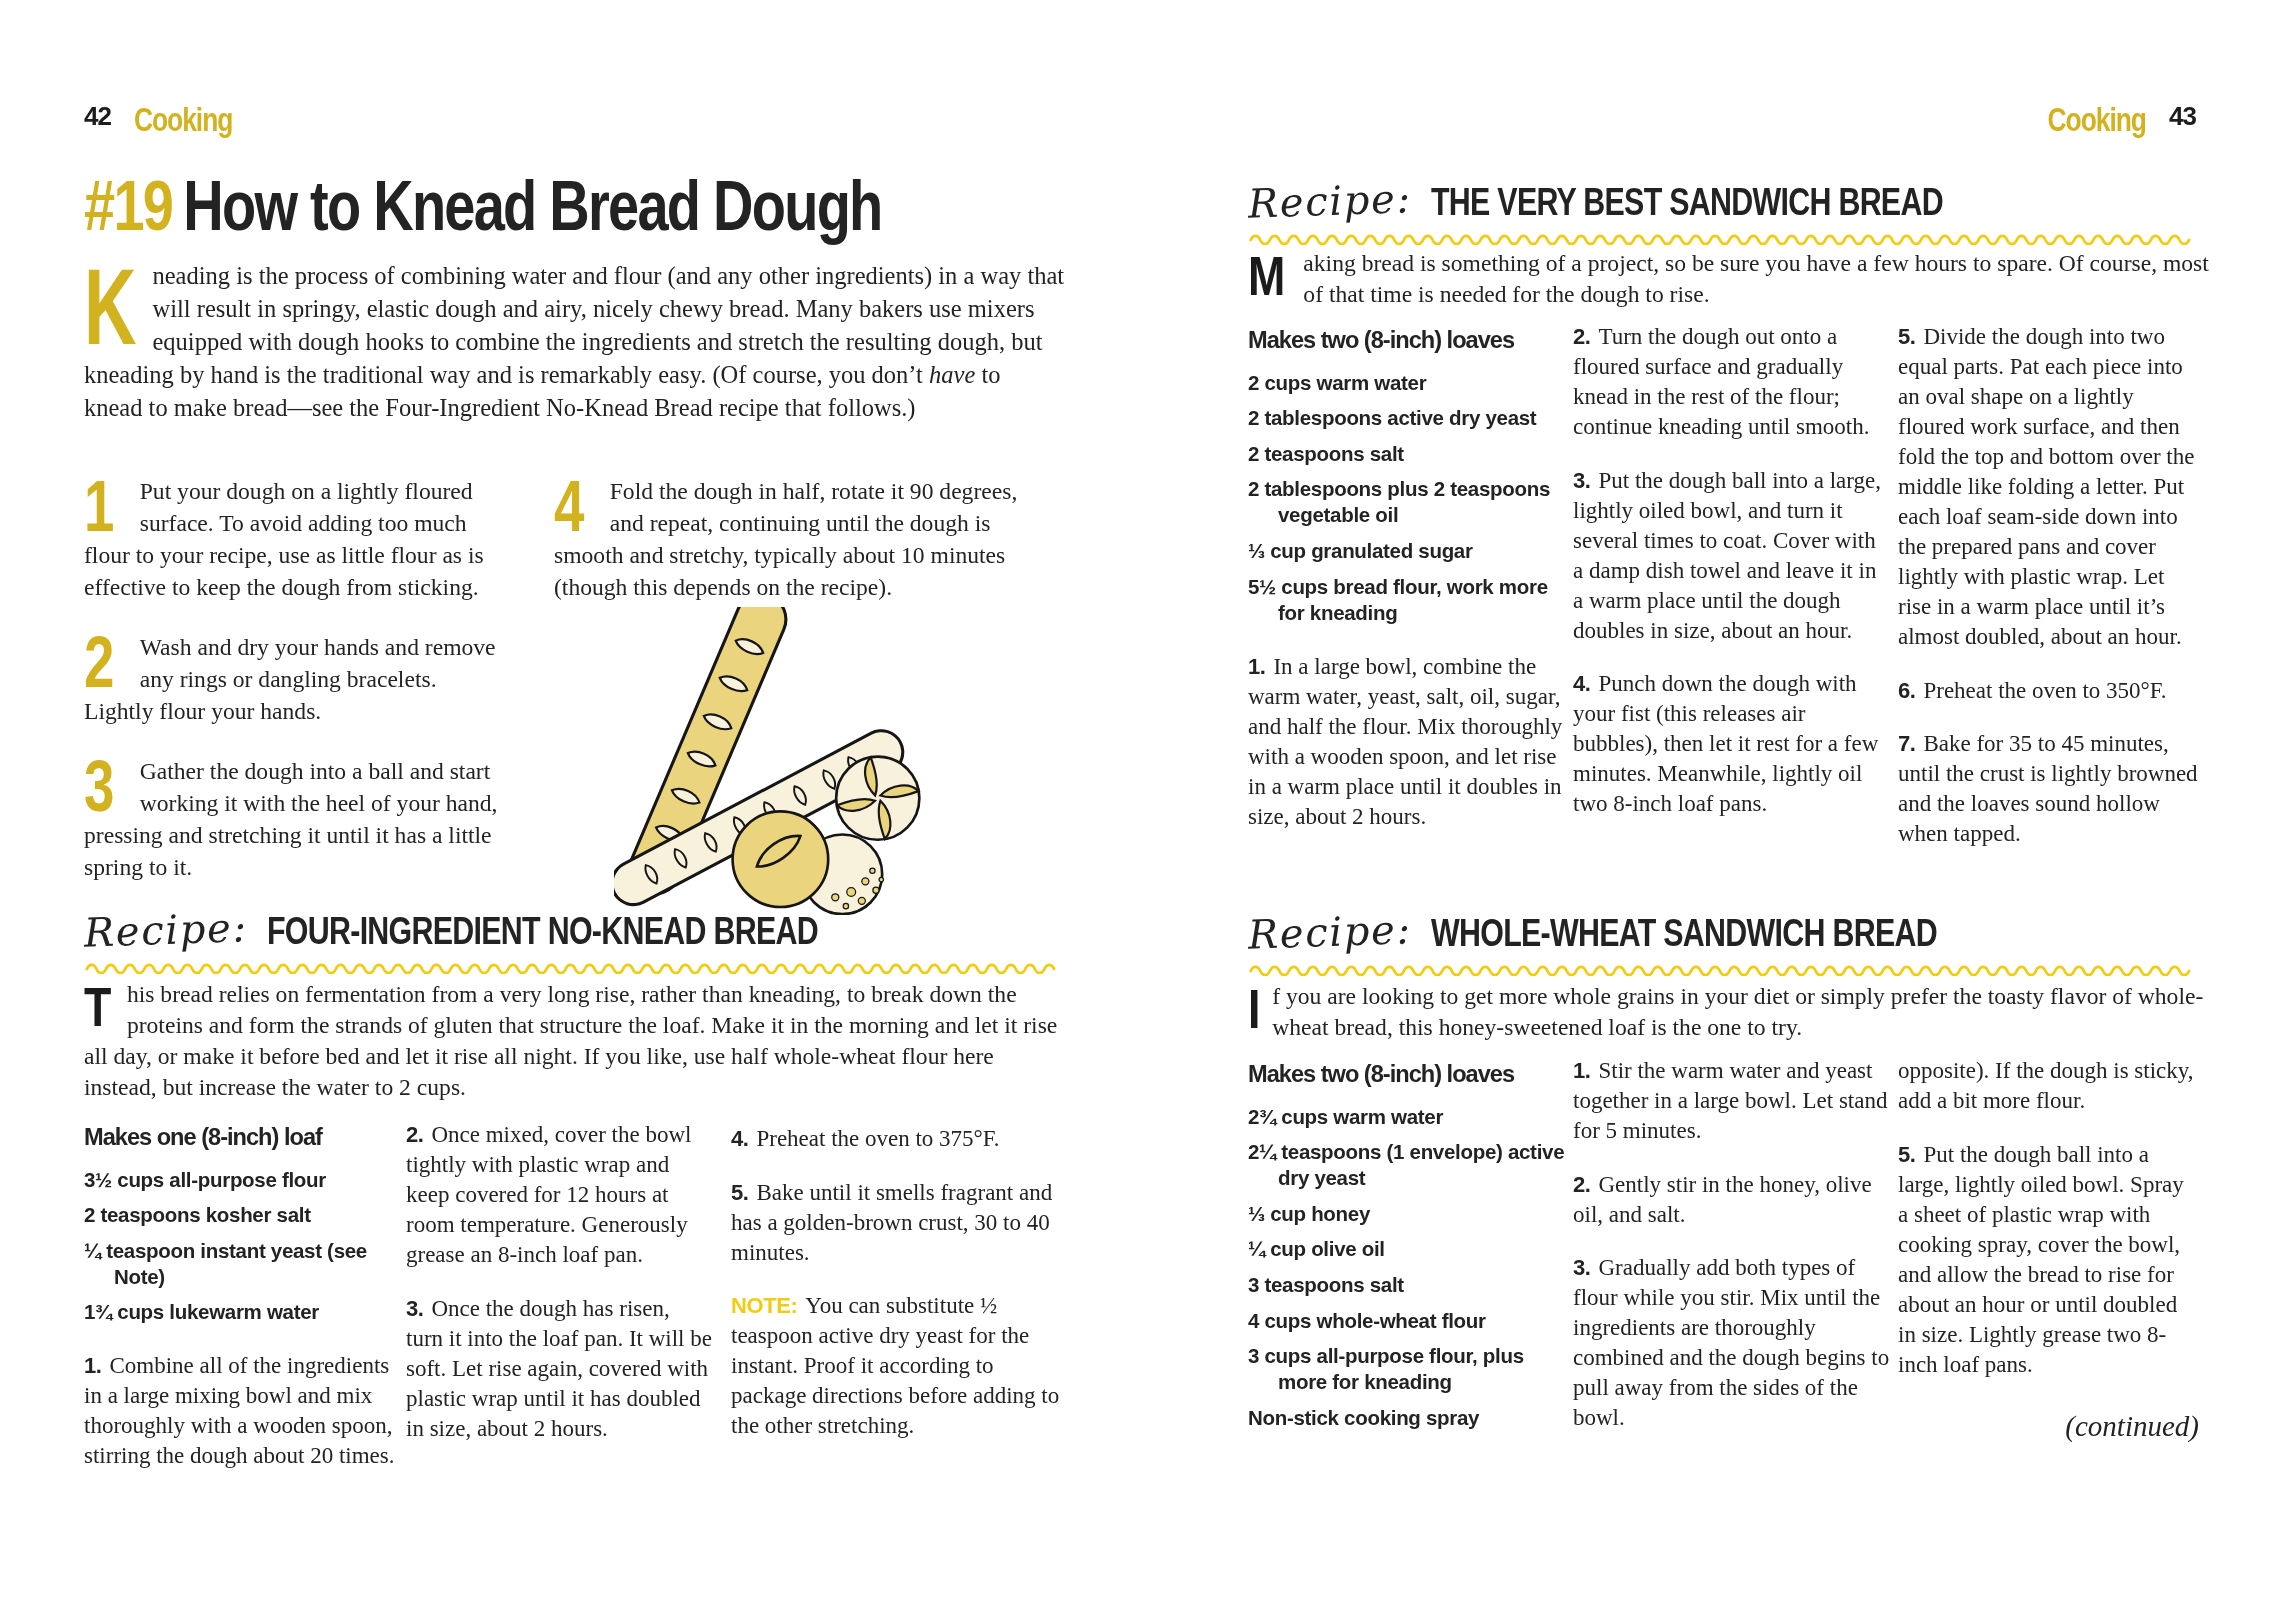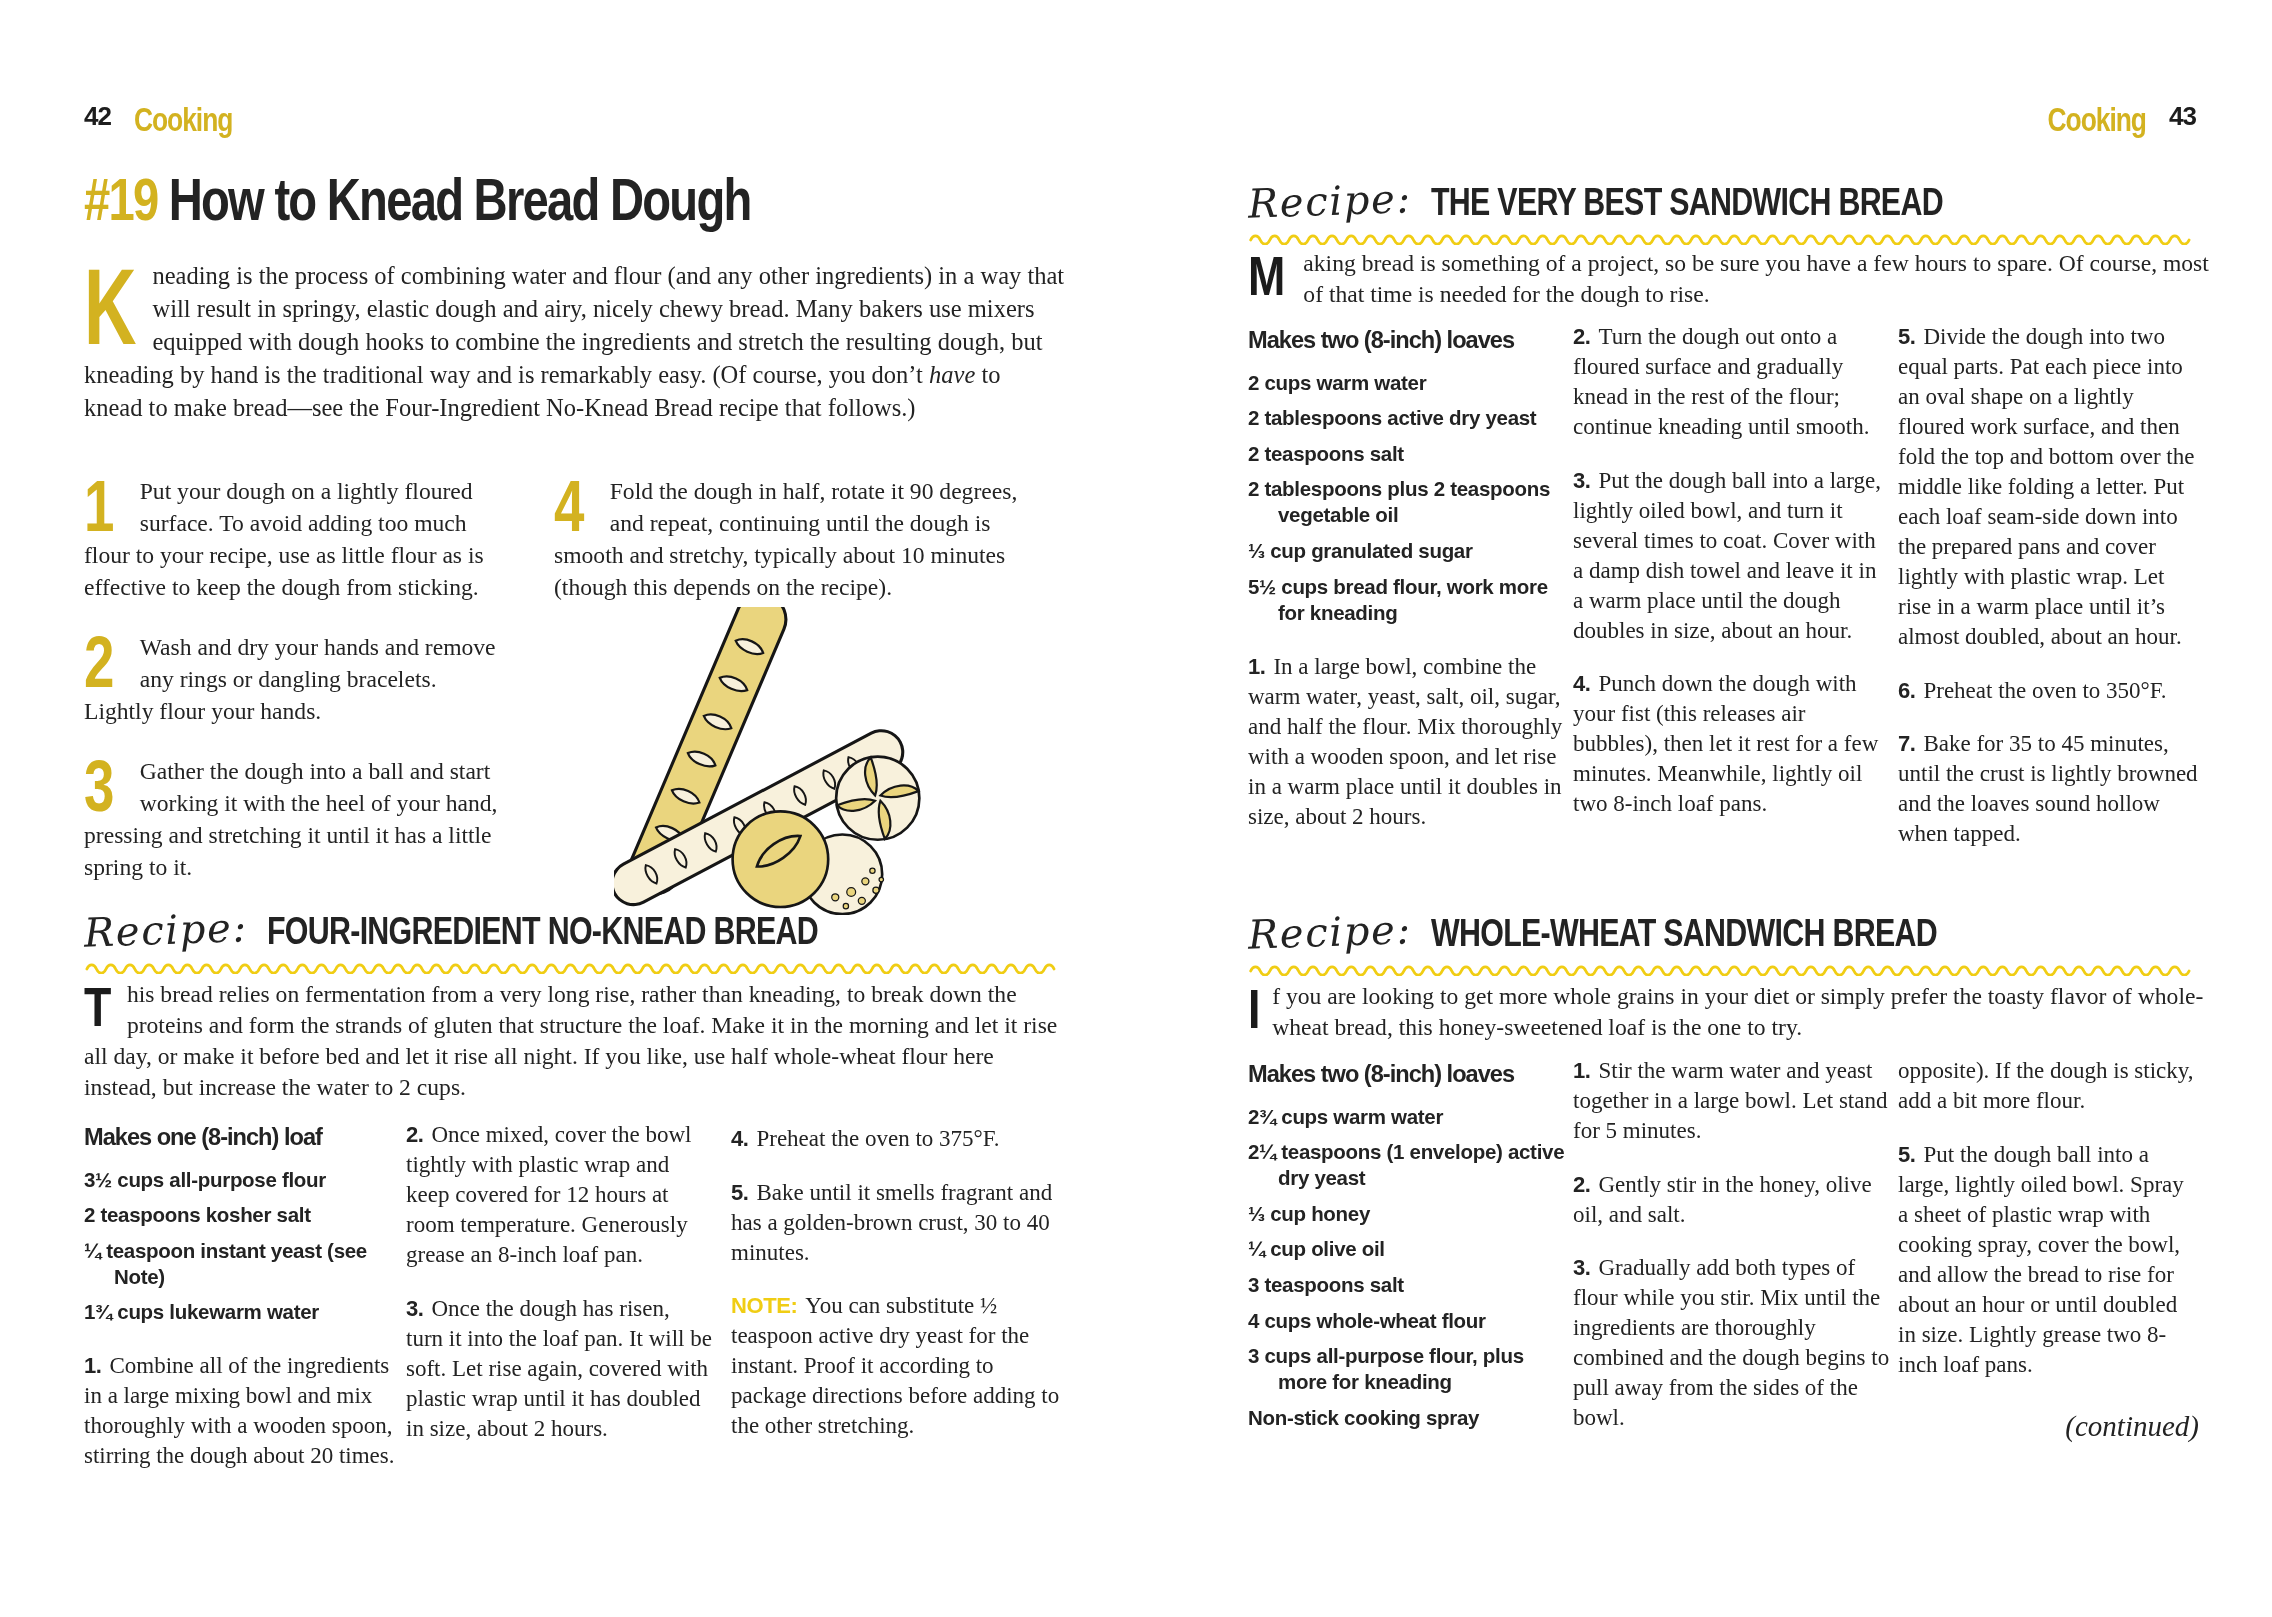--- a/index.html
+++ b/index.html
@@ -13,21 +13,21 @@
   .o-left{transform-origin:0 60%;}
   .o-right{transform-origin:100% 60%;}
 
   .hdr{position:absolute;top:101px;display:flex;align-items:flex-start;gap:23px;}
   .hdr-left{left:84px;}
   .hdr-right{right:77px;}
   .pagenum{font-family:"Liberation Sans",sans-serif;font-weight:700;font-size:26px;letter-spacing:-0.9px;color:#1d1d1d;}
   .section{font-family:"Liberation Sans",sans-serif;font-weight:700;font-size:33px;color:var(--accent);letter-spacing:-1.3px;}
 
   .main-title{position:absolute;left:84px;top:166px;margin:0;white-space:nowrap;
-    font-family:"Liberation Sans",sans-serif;font-weight:700;font-size:59px;letter-spacing:-2.2px;}
+    font-family:"Liberation Sans",sans-serif;font-weight:700;font-size:70px;letter-spacing:-2.2px;}
   .t-num{color:var(--accent);margin-right:14px;}
 
   .lead{position:absolute;left:84px;top:259px;width:981px;margin:0;font-size:24.5px;line-height:33px;}
   .drop-xl{float:left;font-family:"Liberation Sans",sans-serif;font-weight:700;font-size:107px;line-height:86px;
     color:var(--accent);width:58px;transform:scaleX(.68);transform-origin:0 12%;margin:5.2px 10.5px 0 0;}
 
   .hcol{position:absolute;}
   .hcol-a{left:84px;top:475px;width:416px;}
   .hcol-b{left:554px;top:475px;width:491px;}
   .hstep{margin:0 0 28px 0;font-size:23.6px;line-height:32px;}

